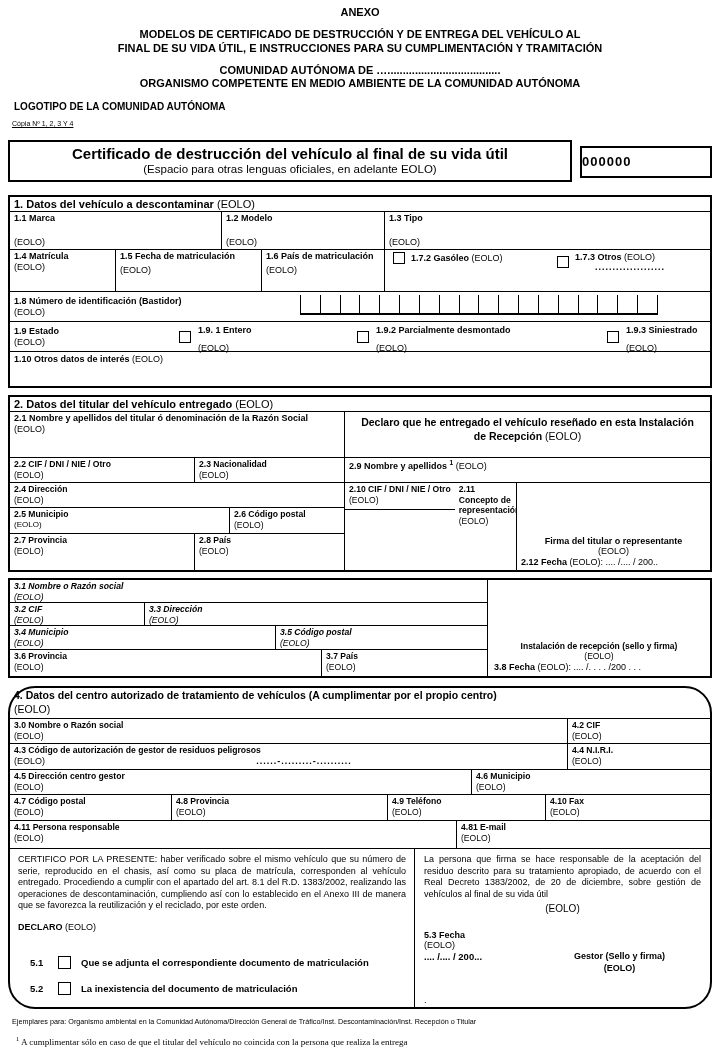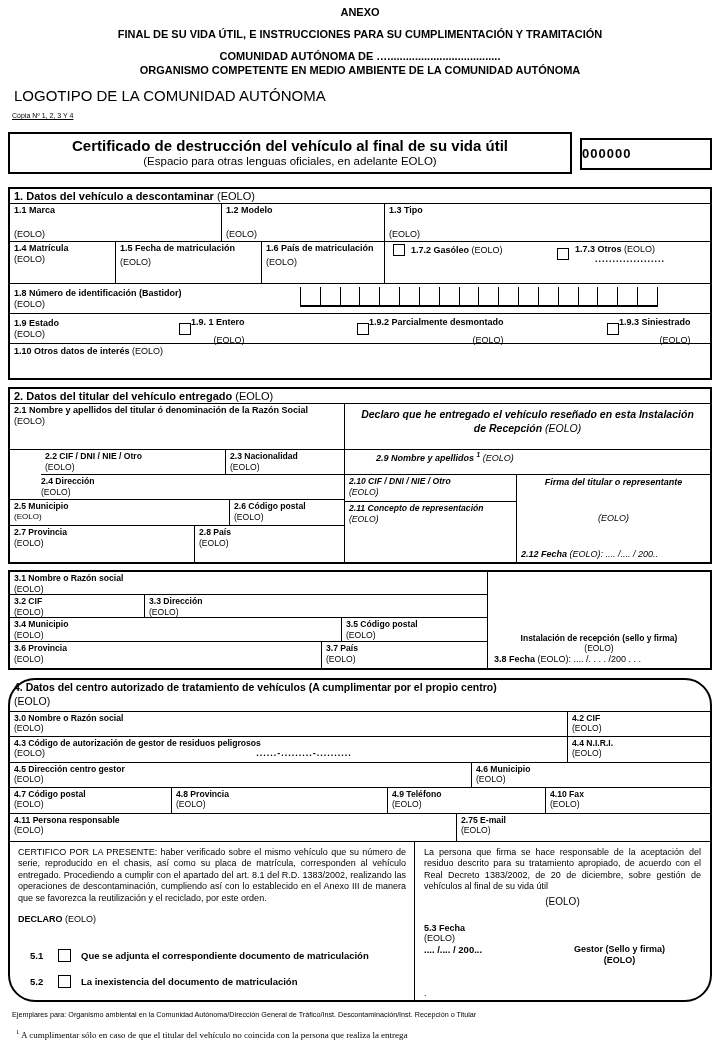--- a/index.html
+++ b/index.html
@@ -4,21 +4,21 @@
 <style>
   * { margin:0; padding:0; box-sizing:border-box; }
   html,body { width:720px; height:1047px; background:#fff; color:#000;
     font-family:"Liberation Sans", sans-serif; overflow:hidden; }
   .b { font-weight:bold; }
 
   
   .hdr-anexo { margin-top:6px; font-size:11px; font-weight:bold; text-align:center; }
   .hdr-sub { margin-top:10px; font-size:11px; font-weight:bold; text-align:center; line-height:1.25; }
   .hdr-ca  { margin-top:8px; font-size:11px; font-weight:bold; text-align:center; line-height:1.25; }
-  .hdr-logo { margin:10px 0 0 14px; font-size:15px; }
+  .hdr-logo { margin:10px 0 0 14px; font-size:10px;font-weight:bold; }
   .copia { margin:8px 0 1px 12px; font-size:7px; text-decoration:underline; }
 
   
   .title-row { display:flex; margin:13px 8px; gap:8px; }
   .title-box { flex:1; border:2px solid #000; text-align:center; padding:3px 4px 5px; }
   .title-main { font-size:15px; font-weight:bold; }
   .title-sub { font-size:11.5px; margin-top:1px; }
   .num-box { width:132px; height:32px; border:2px solid #000; margin-top:6px;
     font-size:13px; font-weight:bold; text-align:left; line-height:28px; letter-spacing:1px; }
 
@@ -48,47 +48,47 @@
   .fuel-half2 { flex:1; display:flex; align-items:center; padding-left:4px; gap:6px; }
   .fuel-txt { font-size:9px; font-weight:bold; }
   .fuel-txt .n { font-weight:normal; }
   .otros-wrap { display:flex; flex-direction:column; }
   .otros-dots { font-size:9px; font-weight:bold; letter-spacing:1px; margin-left:20px; }
   .s1-vin { height:30px; border-bottom:1px solid #000; display:flex; align-items:center; padding:1px 4px; }
   .vin-label { width:286px; }
   .comb { display:flex; height:20px; width:358px; border-left:1px solid #000; border-bottom:2px solid #000; margin-top:-4px; }
   .comb i { flex:1; border-right:1px solid #000; }
   .s1-estado { height:30px; border-bottom:1px solid #000; display:flex; align-items:center; padding:1px 4px; }
-  .est-g { display:flex; align-items:center; gap:0;text-align:right; }
+  .est-g { display:flex; align-items:center; gap:7px; }
   .s1-otros { height:34px; padding:2px 4px; font-size:9px; }
 
   
   .s2-body { display:flex; height:158px; }
   .s2-l { width:335px; border-right:1px solid #000; display:flex; flex-direction:column; }
-  .s2-r { flex:1; display:flex; flex-direction:column;font-style:italic; }
+  .s2-r { flex:1; display:flex; flex-direction:column; }
   .h46 { height:46px; }
-  .h25 { height:25px;padding-left:31px; }
+  .h25 { height:25px; }
   .h26 { height:26px; }
   .grow { flex:1; }
   .declaro { border-bottom:1px solid #000; text-align:center; font-size:10.5px; font-weight:bold;
     padding:4px 14px; line-height:1.3; }
   .declaro .n { font-weight:normal; }
   .s2-br { flex:1; display:flex; }
-  .s2-brl { width:172px; border-right:1px solid #000; display:flex; flex-direction:column; }
-  .s2-brr { flex:1; display:flex; flex-direction:column; justify-content:space-between; padding:2px 4px 3px; }
+  .s2-brl { width:172px; border-right:1px solid #000; display:flex; flex-direction:row; }
+  .s2-brr { flex:1; display:flex; flex-direction:column; justify-content:flex-end; padding:2px 4px 3px; }
   .firma-t { font-size:9px; font-weight:bold; text-align:center; }
   .firma-e { font-size:9px; text-align:center; }
   .fecha-line { font-size:9px; margin-top:1px; }
 
   
   .sec3 { margin-top:6px; }
   .s3-body { display:flex; height:96px; }
   .s3-l { width:478px; border-right:1px solid #000; display:flex; flex-direction:column; }
   .s3-r { flex:1; display:flex; flex-direction:column; justify-content:flex-end; padding:2px 6px 4px; }
-  .h23 { height:23px; }
+  .h23 { height:23px;font-style:italic; }
   .s3-r .t1 { font-size:8.5px; font-weight:bold; text-align:center; }
   .s3-r .t2 { font-size:8.5px; text-align:center; }
   .s3-r .t3 { font-size:9px; margin-top:1px; }
   .tight .fl, .tight .fe { font-size:8.6px; line-height:1.25; }
 
   
   .sec4 { margin-top:8px;border-radius:27px; }
   .s4-h { font-size:10.5px; padding:1px 4px 2px; border-bottom:1px solid #000; line-height:1.3; }
   .dots-line { display:flex; font-size:9px; }
   .dots-line .d { flex:1; text-align:center; font-weight:bold; letter-spacing:1px; }
@@ -111,20 +111,21 @@
   .foot2 { margin:9px 8px 0 16px; font-size:9px; font-family:"Liberation Serif", serif; }
   .foot2 sup { font-size:6.5px; }
   sup.s1 { font-size:6.5px; font-weight:bold; }
 </style>
 </head>
 <body>
 
 <div>
   <div class="hdr-anexo">ANEXO</div>
   <div class="hdr-sub">
+    <div>MODELOS DE CERTIFICADO DE DESTRUCCIÓN Y DE ENTREGA DEL VEHÍCULO AL</div>
     <div>FINAL DE SU VIDA ÚTIL, E INSTRUCCIONES PARA SU CUMPLIMENTACIÓN Y TRAMITACIÓN</div>
   </div>
   <div class="hdr-ca">
     <div>COMUNIDAD AUTÓNOMA DE ….....................................</div>
     <div>ORGANISMO COMPETENTE EN MEDIO AMBIENTE DE LA COMUNIDAD AUTÓNOMA</div>
   </div>
   <div class="hdr-logo">LOGOTIPO DE LA COMUNIDAD AUTÓNOMA</div>
 </div>
 
 <div class="copia">Cópia Nº 1, 2, 3 Y 4</div>
@@ -313,21 +314,21 @@
         <div class="cell tight" style="width:135px">
           <div class="fl">3.2 CIF</div>
             <div class="fe">(EOLO)</div>
         </div>
         <div class="cell tight last" style="flex:1">
           <div class="fl">3.3 Dirección</div>
             <div class="fe">(EOLO)</div>
         </div>
       </div>
       <div class="row h23" style="height:24px">
-        <div class="cell tight" style="width:332px">
+        <div class="cell tight" style="width:266px">
           <div class="fl">3.4 Municipio</div>
             <div class="fe">(EOLO)</div>
         </div>
         <div class="cell tight last" style="flex:1">
           <div class="fl">3.5 Código postal</div>
             <div class="fe">(EOLO)</div>
         </div>
       </div>
       <div class="row grow">
         <div class="cell tight nb" style="width:312px">
@@ -403,21 +404,21 @@
       <div class="fl">4.10 Fax</div>
         <div class="fe">(EOLO)</div>
     </div>
   </div>
   <div class="row" style="height:28px">
     <div class="cell tight" style="width:447px">
       <div class="fl">4.11 Persona responsable</div>
         <div class="fe">(EOLO)</div>
     </div>
     <div class="cell tight last" style="flex:1">
-      <div class="fl">2.75 E-mail</div>
+      <div class="fl">4.81 E-mail</div>
         <div class="fe">(EOLO)</div>
     </div>
   </div>
   <div class="cert">
     <div class="cert-l">
       <div class="para">CERTIFICO POR LA PRESENTE: haber verificado sobre el mismo vehículo que su número de serie, reproducido en el chasis, así como su placa de matrícula, corresponden al vehículo entregado. Procediendo a cumplir con el apartado del art. 8.1 del R.D. 1383/2002, realizando las operaciones de descontaminación, cumpliendo así con lo establecido en el Anexo III de manera que se favorezca la reutilización y el reciclado, por este orden.</div>
       <div class="declaro4"><span class="b">DECLARO</span> <span>(EOLO)</span></div>
       <div style="flex:1"></div>
       <div class="chk-row">
         <span class="num">5.1</span>

